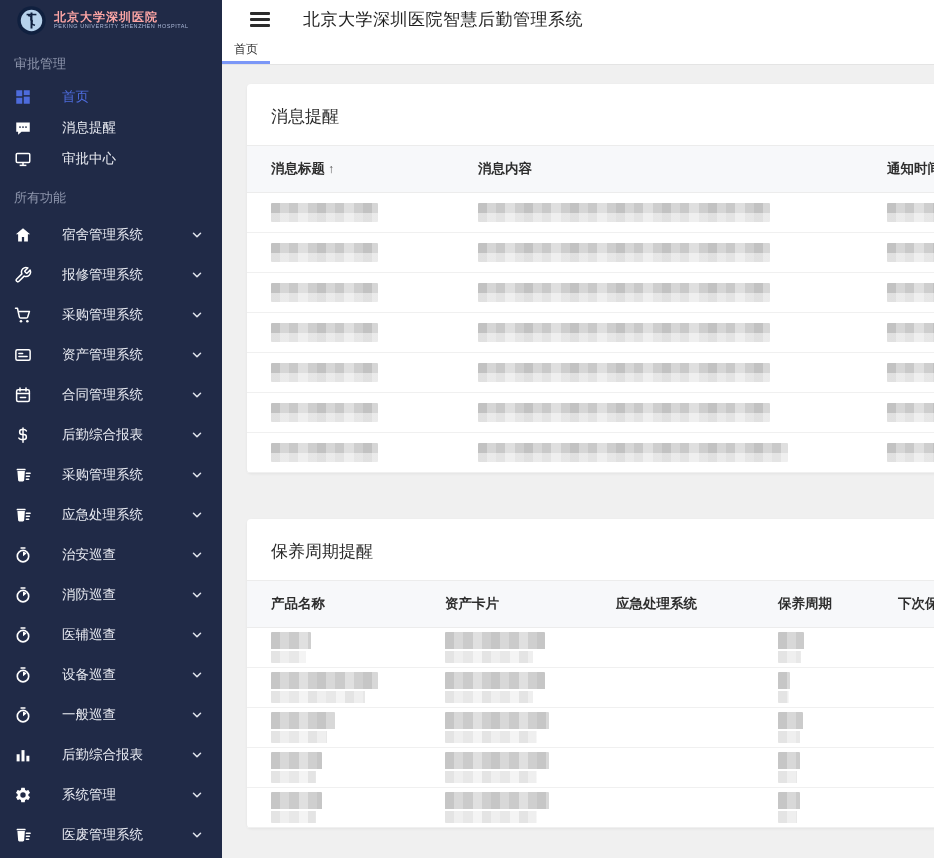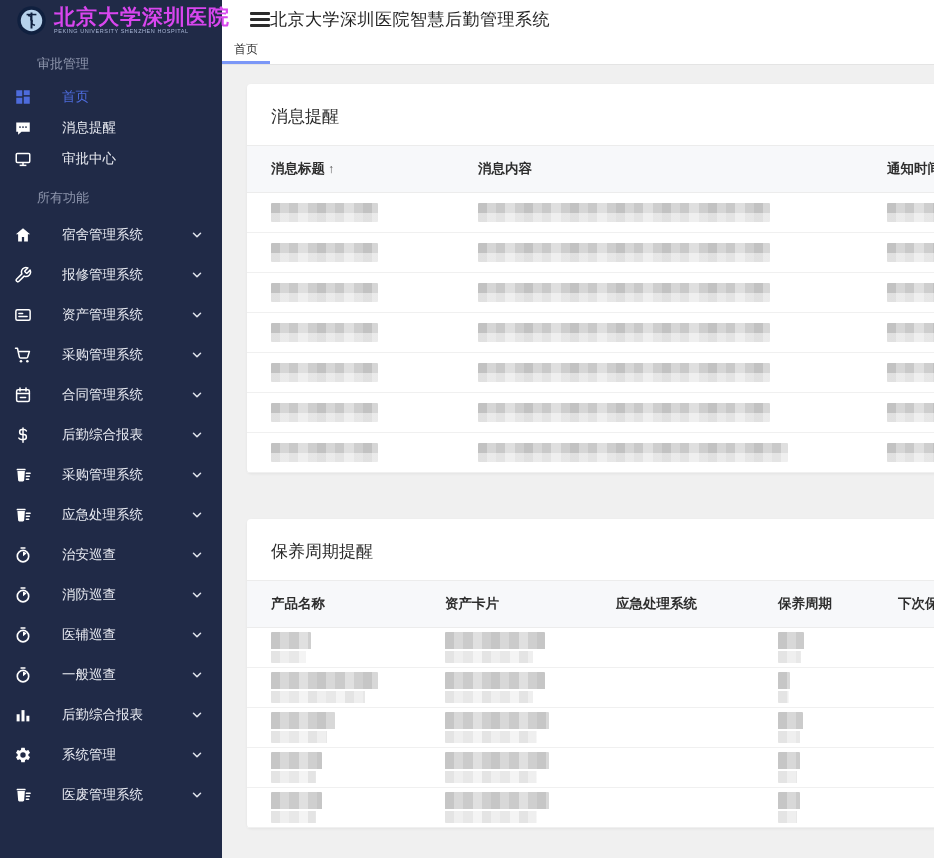--- a/index.html
+++ b/index.html
@@ -6,38 +6,38 @@
   html,body { width:934px; height:858px; overflow:hidden; background:#f0f0f0;
     font-family:"Liberation Sans","DejaVu Sans",sans-serif; }
 
   
   .sidebar { position:absolute; left:0; top:0; width:222px; height:858px;
     background:#202a47; color:#e9ebf2; z-index:5; }
   .logo-row { display:flex; align-items:center; gap:7px; padding:5px 10px 4px 16px; }
   .logo-emblem { width:31px; height:31px; flex:0 0 auto; }
   .logo-text { line-height:1.05; }
   .logo-title { font-family:"Liberation Serif","DejaVu Serif",serif; font-weight:bold;
-    font-size:21px; color:#d946ef; letter-spacing:1px; white-space:nowrap; }
+    font-size:12px; color:#fca5a5; letter-spacing:1px; white-space:nowrap; }
   .logo-sub { font-size:5.5px; color:#a9b6d6; letter-spacing:.55px; margin-top:1px; white-space:nowrap; }
-  .nav-section-label { padding:15px 14px 8px 14px; font-size:13px; color:#8f97ae;margin-left:23px; }
+  .nav-section-label { padding:15px 14px 8px 14px; font-size:13px; color:#8f97ae; }
   .nav-item { display:flex; align-items:center; height:31px; padding-left:14px; cursor:pointer;
     font-size:13.5px; color:#e9ebf2; }
   .nav-item.tall { height:40px; }
   .nav-item .ni { width:18px; height:18px; flex:0 0 auto; color:#ffffff; }
   .nav-item .nlabel { margin-left:30px; white-space:nowrap; }
   .nav-item.active { color:var(--accent); }
   .nav-item.active .ni { color:var(--accent); }
   .nav-chevron { margin-left:auto; margin-right:18px; width:14px; height:14px; color:#dfe3ec; }
 
   
   .main { position:absolute; left:222px; top:0; width:712px; height:858px; }
   .topbar { height:38px; background:#ffffff; display:flex; align-items:center; padding-left:28px; }
   .burger { width:20px; height:15px; display:flex; flex-direction:column; justify-content:space-between; cursor:pointer; }
   .burger span { display:block; height:3px; background:#2b2b2b; border-radius:1px; }
-  .topbar-title { font-size:17px; color:#1f1f1f; letter-spacing:.5px; }
+  .topbar-title { margin-left:33px; font-size:17px; color:#1f1f1f; letter-spacing:.5px; }
   .tabbar { height:27px; background:#ffffff; border-bottom:1px solid #e4e4e4; display:flex; }
   .tab { padding:0 12px; font-size:12px; color:#333; display:flex; align-items:center; cursor:pointer;
     border-bottom:3px solid transparent; }
   .tab.active { border-bottom-color:var(--tabline); }
   .content { height:792px; padding:19px 0 0 25px; background:#f0f0f0; overflow:hidden; }
 
   
   .card { width:780px; background:#ffffff; border-radius:4px; box-shadow:0 1px 3px rgba(0,0,0,.06); }
   .card + .card { margin-top:46px; }
   .card-title { font-size:17px; color:#2a2a2a; padding:21px 24px 17px 24px; }
@@ -187,67 +187,67 @@
         <svg class="ni">
           <use href="#wrench-icon"></use>
         </svg>
         <span class="nlabel">报修管理系统</span>
         <svg class="nav-chevron">
           <use href="#chevron-down-icon"></use>
         </svg>
       </div>
       <div class="nav-item tall">
         <svg class="ni">
+          <use href="#cart-icon"></use>
+        </svg>
+        <span class="nlabel">采购管理系统</span>
+        <svg class="nav-chevron">
+          <use href="#chevron-down-icon"></use>
+        </svg>
+      </div>
+      <div class="nav-item tall">
+        <svg class="ni">
           <use href="#card-icon"></use>
         </svg>
         <span class="nlabel">资产管理系统</span>
         <svg class="nav-chevron">
           <use href="#chevron-down-icon"></use>
         </svg>
       </div>
       <div class="nav-item tall">
         <svg class="ni">
-          <use href="#cart-icon"></use>
+          <use href="#calendar-icon"></use>
+        </svg>
+        <span class="nlabel">合同管理系统</span>
+        <svg class="nav-chevron">
+          <use href="#chevron-down-icon"></use>
+        </svg>
+      </div>
+      <div class="nav-item tall">
+        <svg class="ni">
+          <use href="#dollar-icon"></use>
+        </svg>
+        <span class="nlabel">后勤综合报表</span>
+        <svg class="nav-chevron">
+          <use href="#chevron-down-icon"></use>
+        </svg>
+      </div>
+      <div class="nav-item tall">
+        <svg class="ni">
+          <use href="#trash-icon"></use>
         </svg>
         <span class="nlabel">采购管理系统</span>
         <svg class="nav-chevron">
           <use href="#chevron-down-icon"></use>
         </svg>
       </div>
       <div class="nav-item tall">
         <svg class="ni">
-          <use href="#calendar-icon"></use>
-        </svg>
-        <span class="nlabel">合同管理系统</span>
-        <svg class="nav-chevron">
-          <use href="#chevron-down-icon"></use>
-        </svg>
-      </div>
-      <div class="nav-item tall">
-        <svg class="ni">
-          <use href="#dollar-icon"></use>
-        </svg>
-        <span class="nlabel">后勤综合报表</span>
-        <svg class="nav-chevron">
-          <use href="#chevron-down-icon"></use>
-        </svg>
-      </div>
-      <div class="nav-item tall">
-        <svg class="ni">
           <use href="#trash-icon"></use>
         </svg>
-        <span class="nlabel">采购管理系统</span>
-        <svg class="nav-chevron">
-          <use href="#chevron-down-icon"></use>
-        </svg>
-      </div>
-      <div class="nav-item tall">
-        <svg class="ni">
-          <use href="#trash-icon"></use>
-        </svg>
         <span class="nlabel">应急处理系统</span>
         <svg class="nav-chevron">
           <use href="#chevron-down-icon"></use>
         </svg>
       </div>
       <div class="nav-item tall">
         <svg class="ni">
           <use href="#timer-icon"></use>
         </svg>
         <span class="nlabel">治安巡查</span>
@@ -262,20 +262,29 @@
         <span class="nlabel">消防巡查</span>
         <svg class="nav-chevron">
           <use href="#chevron-down-icon"></use>
         </svg>
       </div>
       <div class="nav-item tall">
         <svg class="ni">
           <use href="#timer-icon"></use>
         </svg>
         <span class="nlabel">医辅巡查</span>
+        <svg class="nav-chevron">
+          <use href="#chevron-down-icon"></use>
+        </svg>
+      </div>
+      <div class="nav-item tall">
+        <svg class="ni">
+          <use href="#timer-icon"></use>
+        </svg>
+        <span class="nlabel">设备巡查</span>
         <svg class="nav-chevron">
           <use href="#chevron-down-icon"></use>
         </svg>
       </div>
       <div class="nav-item tall">
         <svg class="ni">
           <use href="#timer-icon"></use>
         </svg>
         <span class="nlabel">一般巡查</span>
         <svg class="nav-chevron">

